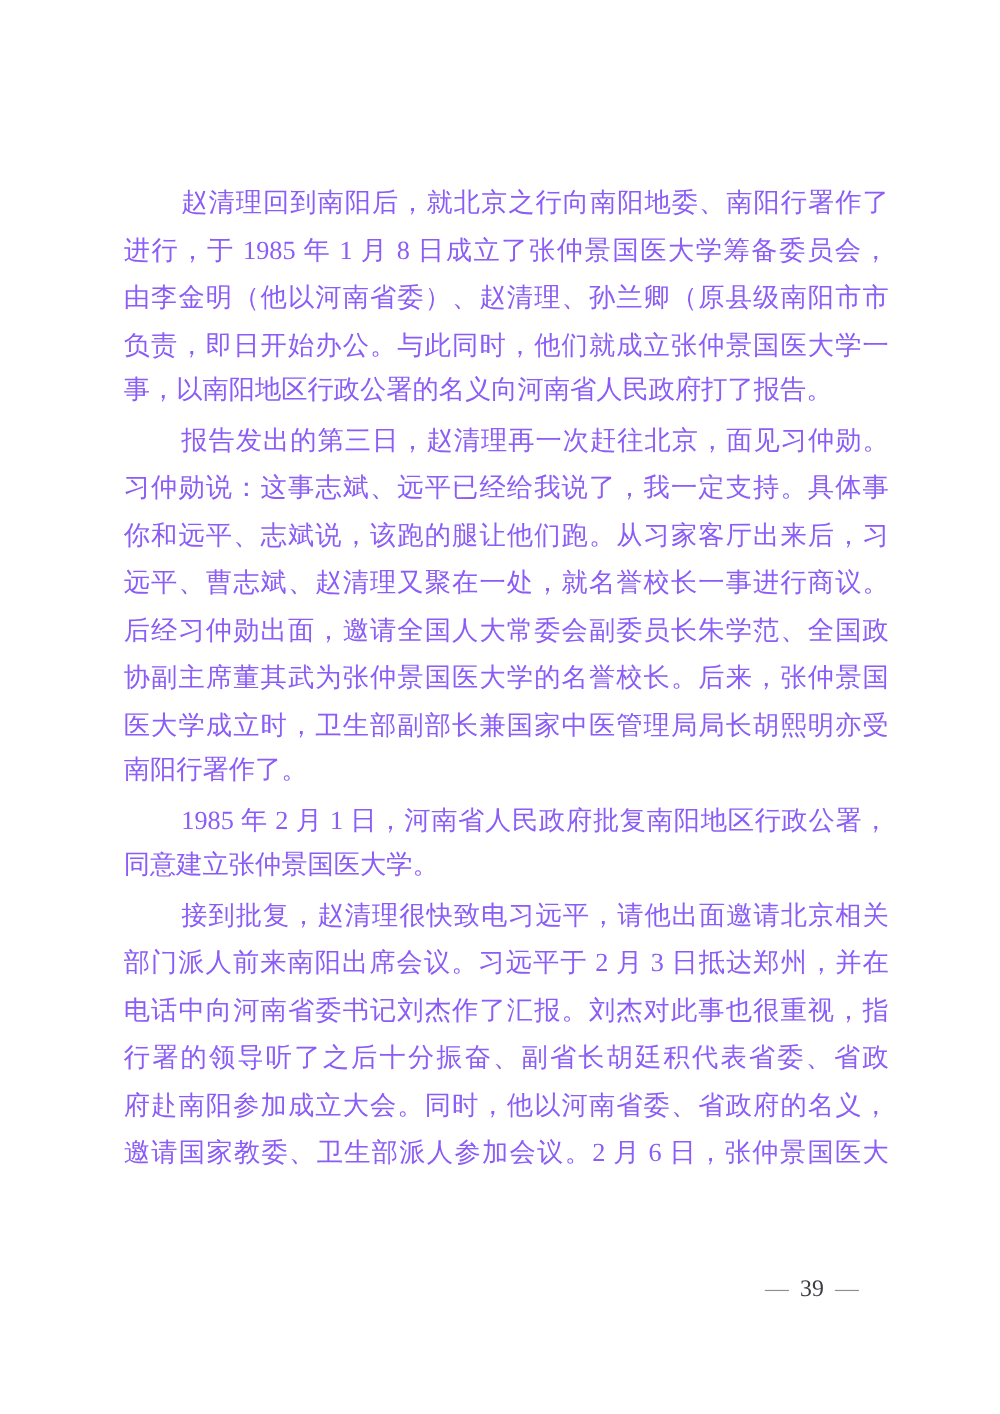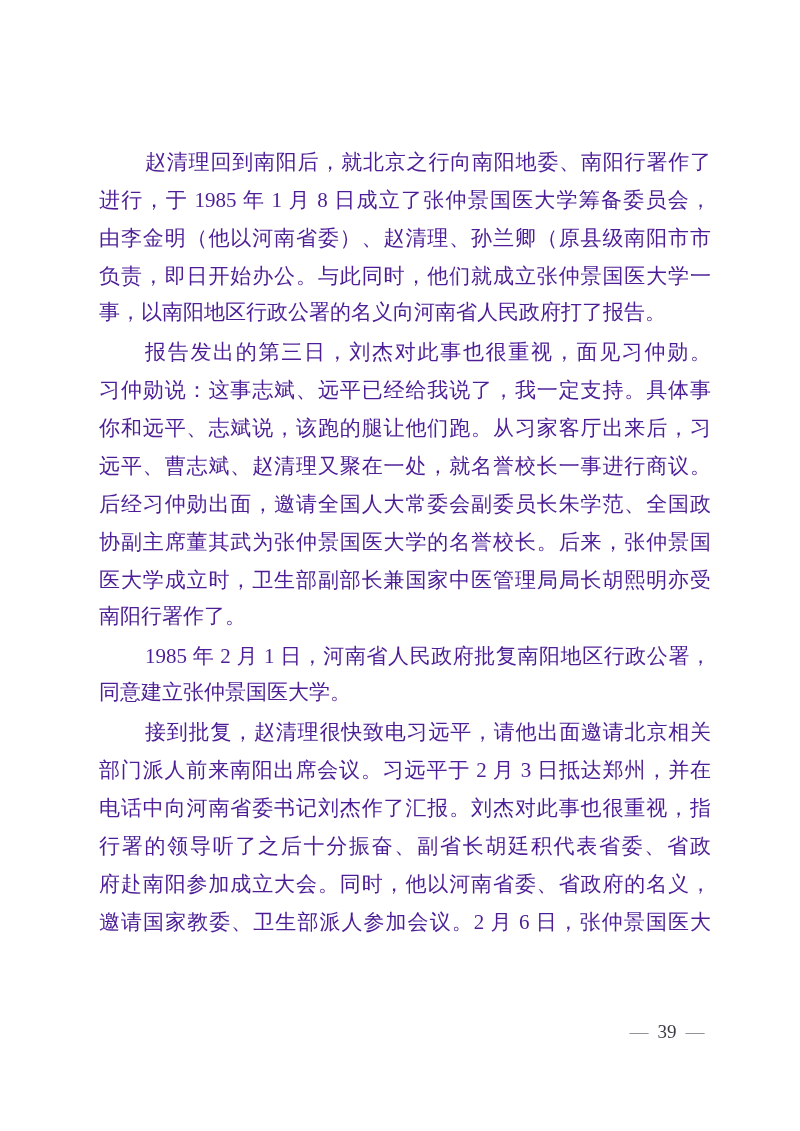--- a/index.html
+++ b/index.html
@@ -15,21 +15,21 @@
     overflow: hidden;
     font-family: "Liberation Serif", "DejaVu Serif", serif;
   }
   .text-block {
     position: absolute;
     left: 99px;
     top: 143px;
     width: 612px;
     font-size: 21px;
     line-height: 38px;
-    color: #4c1d95;
+    color: #8b5cf6;
     letter-spacing: 0;
   }
   .paragraph {
     margin: 0;
     padding: 0;
   }
   .line {
     text-align: justify;
     text-align-last: justify;
     white-space: normal;
@@ -43,21 +43,20 @@
     text-align-last: left;
     font-family: Liberation Mono, monospace;
   }
   .page-footer {
     position: absolute;
     left: 612px;
     top: 1017px;
     width: 110px;
     height: 30px;
     line-height: 30px;
-    text-align: center;
     font-size: 19px;
     color: #43434b;
   }
   .page-footer .dash {
     color: #8e8e96;
     letter-spacing: 0;
   }
   .page-footer .pnum {
     color: #3c3c46;
     margin: 0 9px;
@@ -70,21 +69,21 @@
 
   <main class="text-block">
       <div class="paragraph">
         <div class="line indent">赵清理回到南阳后，就北京之行向南阳地委、南阳行署作了</div>
         <div class="line">进行，于 1985 年 1 月 8 日成立了张仲景国医大学筹备委员会，</div>
         <div class="line">由李金明（他以河南省委）、赵清理、孙兰卿（原县级南阳市市长）</div>
         <div class="line">负责，即日开始办公。与此同时，他们就成立张仲景国医大学一</div>
         <div class="line endline">事，以南阳地区行政公署的名义向河南省人民政府打了报告。</div>
       </div>
       <div class="paragraph">
-        <div class="line indent">报告发出的第三日，刘杰对此事也很重视，面见习仲勋。</div>
+        <div class="line indent">报告发出的第三日，赵清理再一次赶往北京，面见习仲勋。</div>
         <div class="line">习仲勋说：这事志斌、远平已经给我说了，我一定支持。具体事</div>
         <div class="line">你和远平、志斌说，该跑的腿让他们跑。从习家客厅出来后，习</div>
         <div class="line">远平、曹志斌、赵清理又聚在一处，就名誉校长一事进行商议。</div>
         <div class="line">后经习仲勋出面，邀请全国人大常委会副委员长朱学范、全国政</div>
         <div class="line">协副主席董其武为张仲景国医大学的名誉校长。后来，张仲景国</div>
         <div class="line">医大学成立时，卫生部副部长兼国家中医管理局局长胡熙明亦受</div>
         <div class="line endline">南阳行署作了。</div>
       </div>
       <div class="paragraph">
         <div class="line indent">1985 年 2 月 1 日，河南省人民政府批复南阳地区行政公署，</div>

